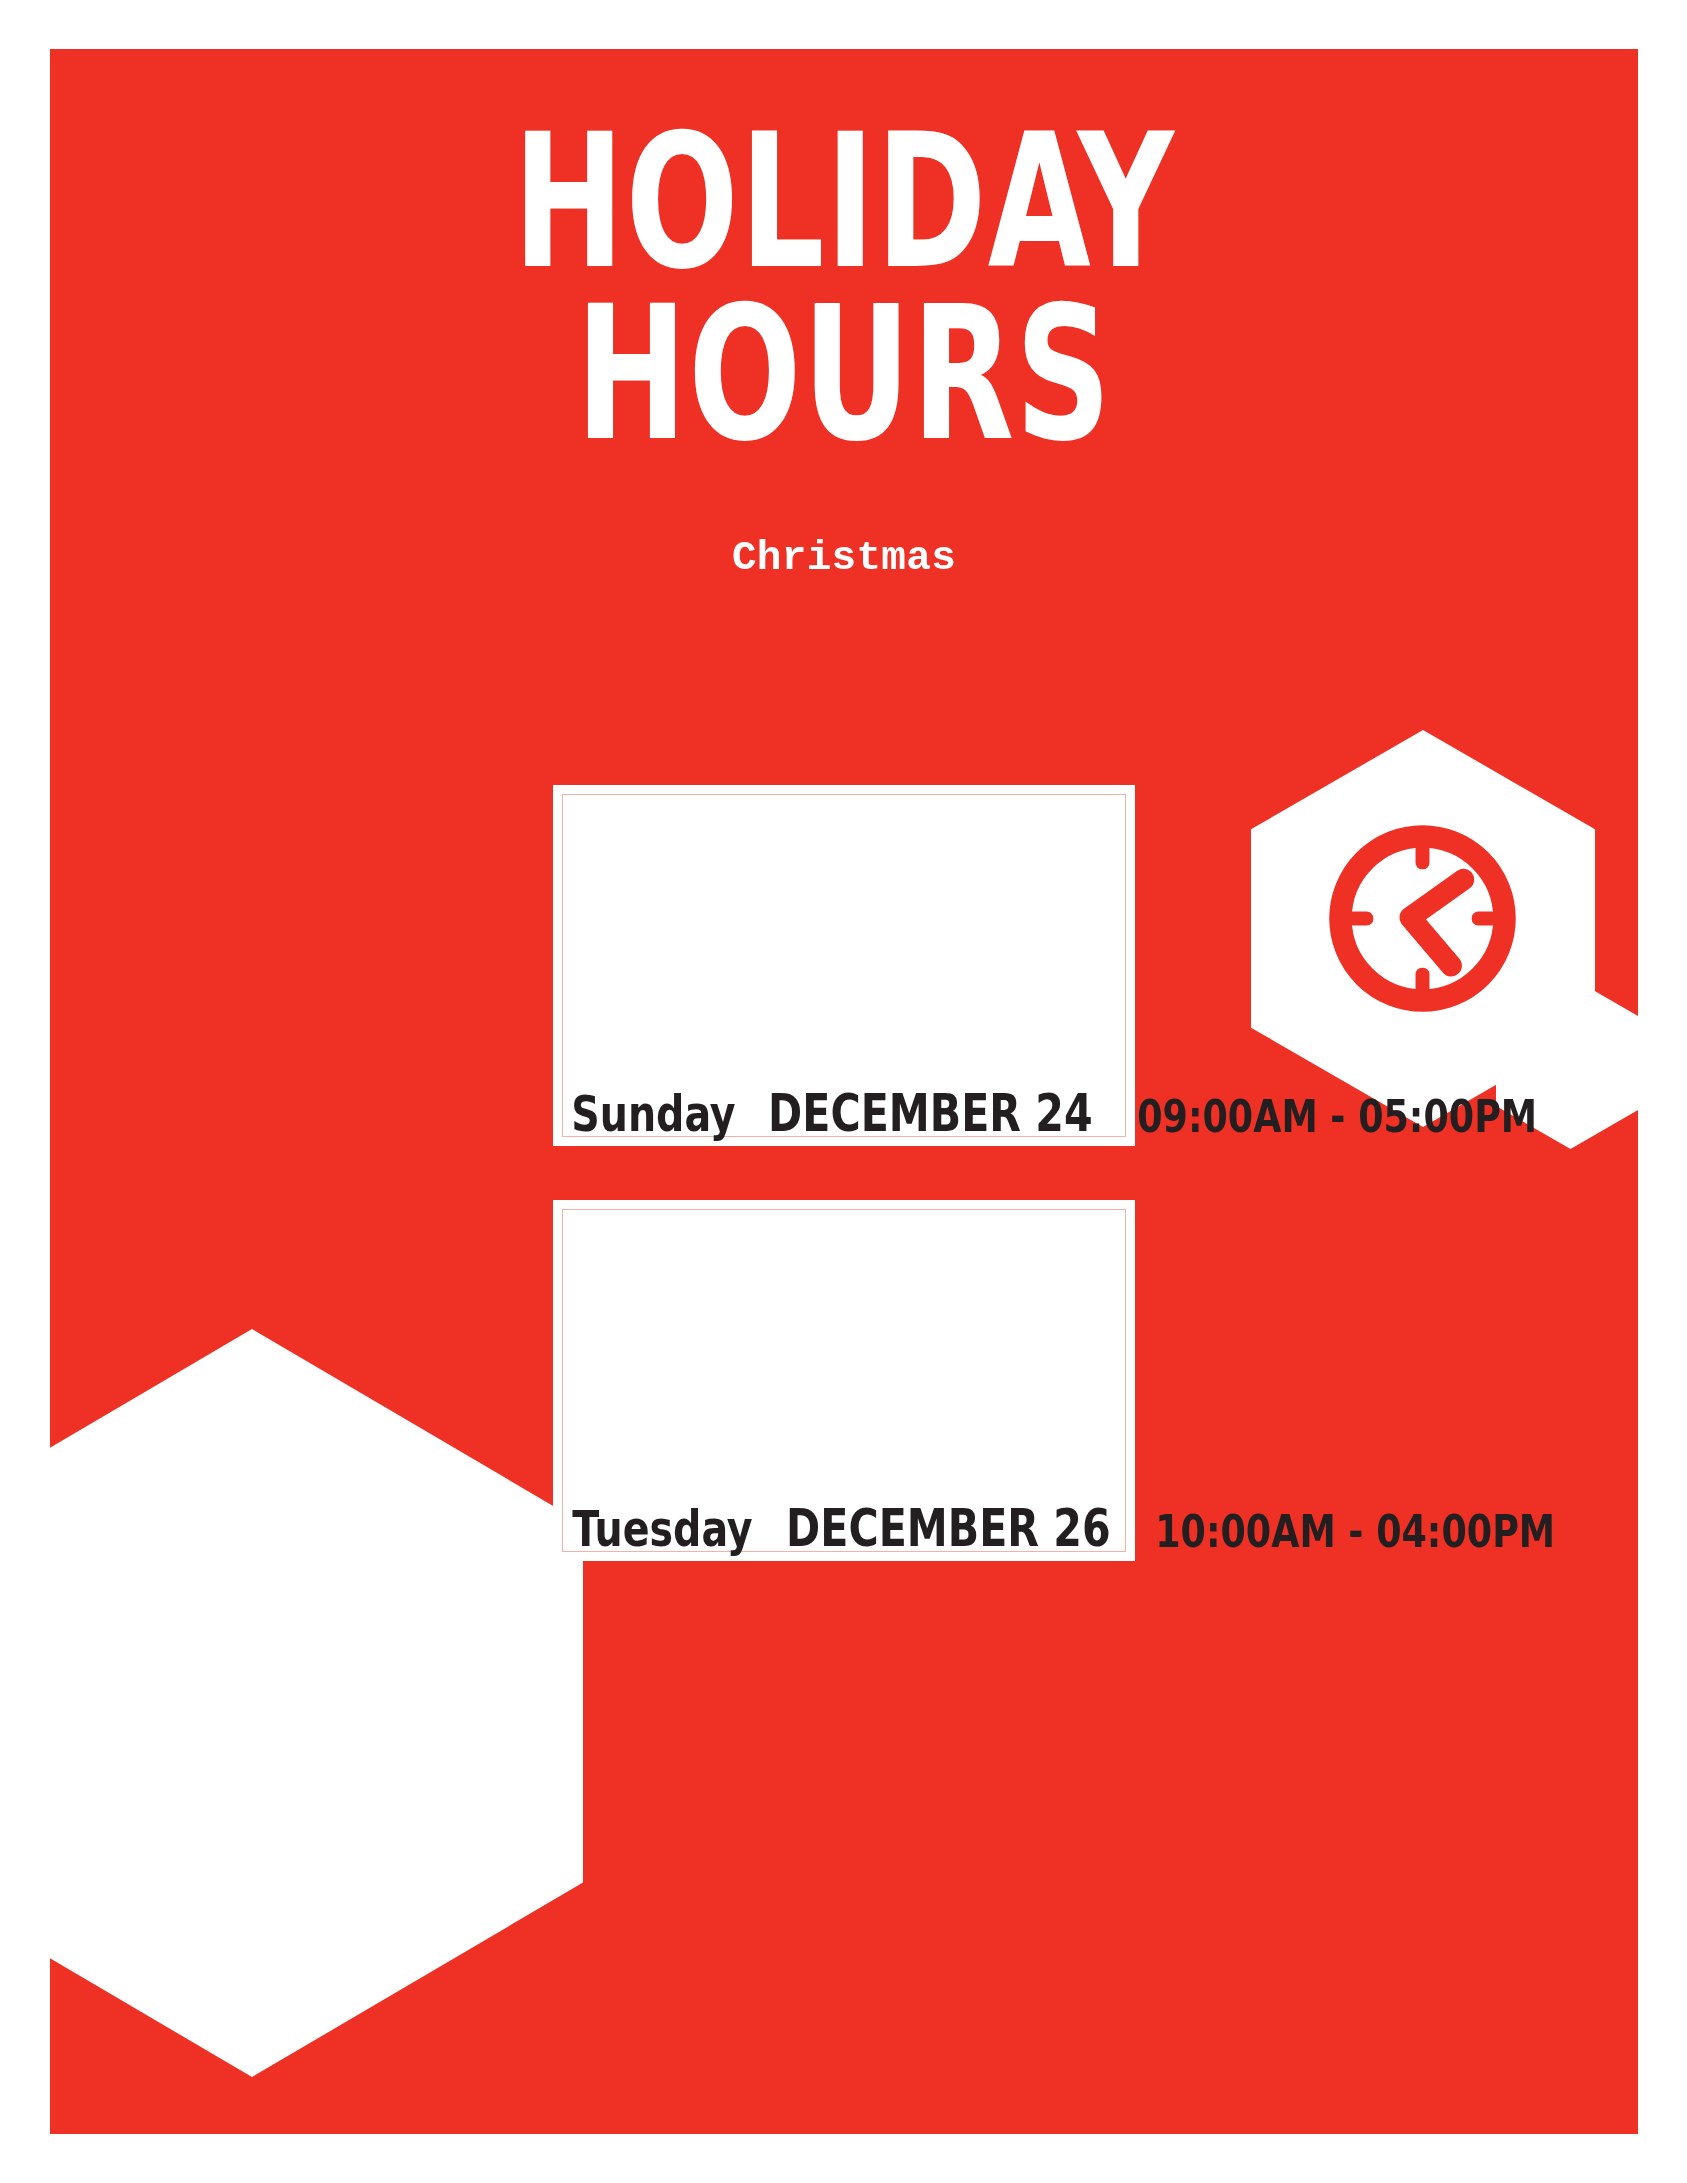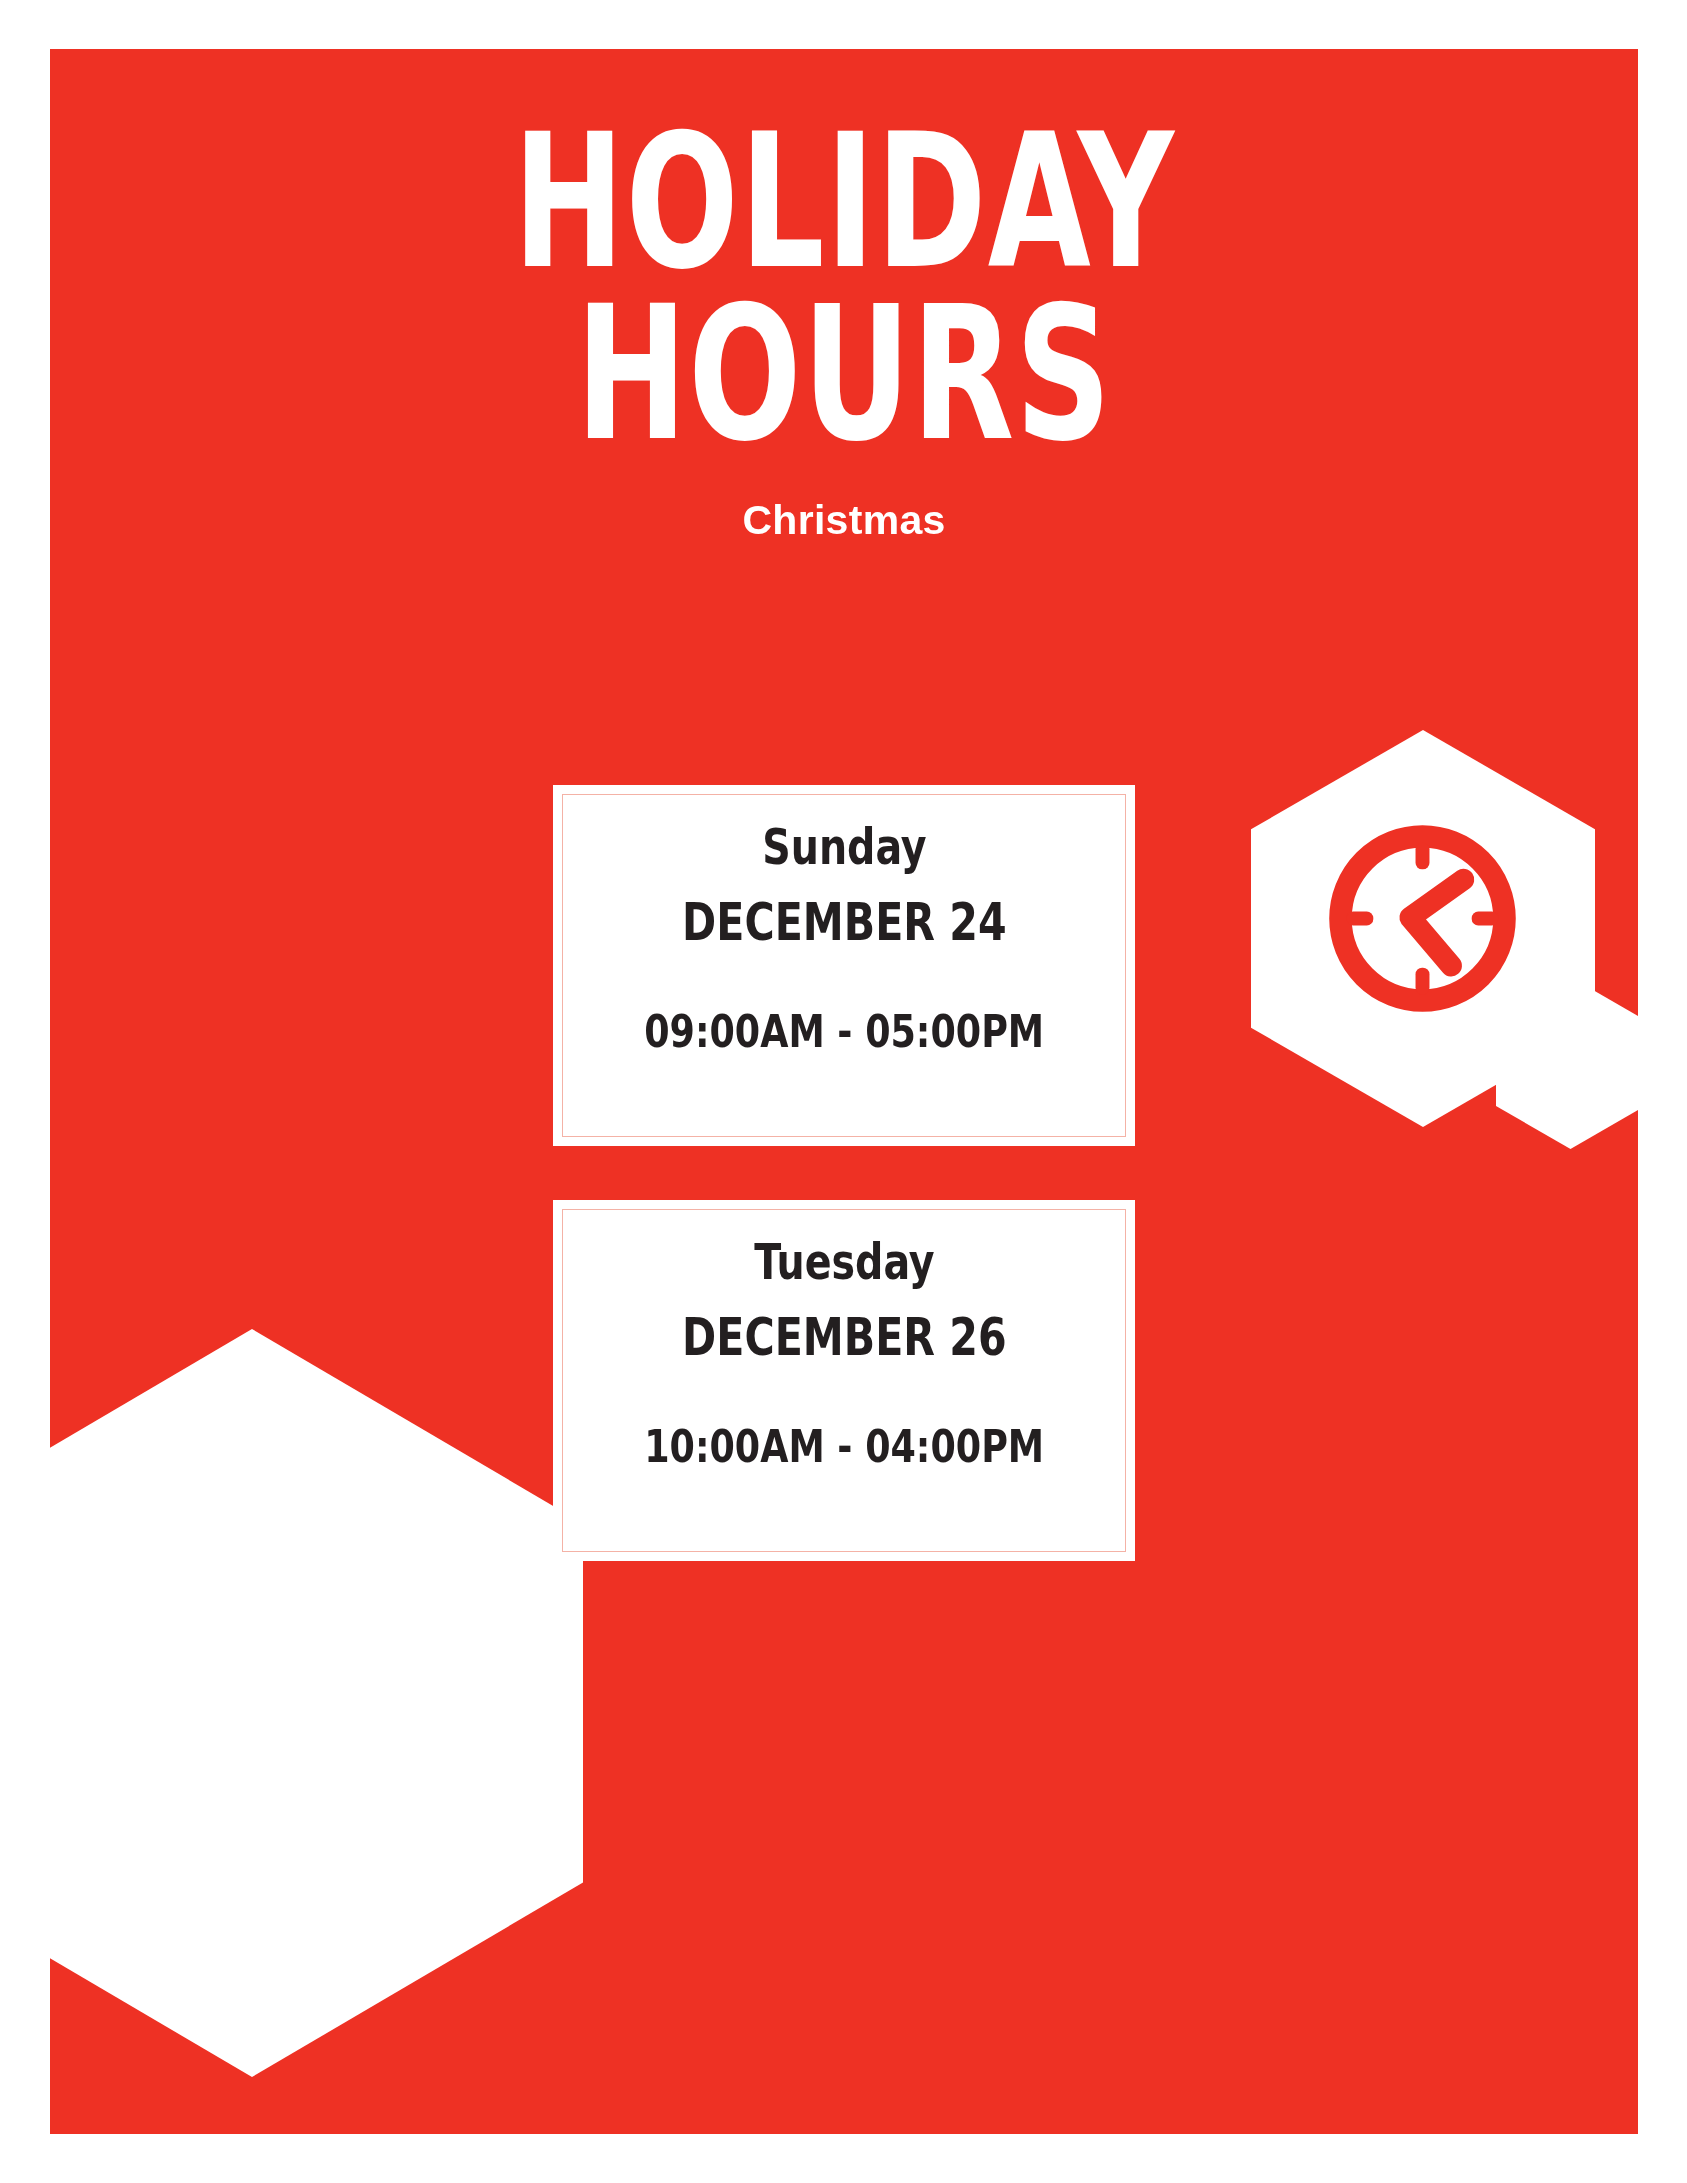--- a/index.html
+++ b/index.html
@@ -82,25 +82,25 @@
     font-weight: 700;
     font-size: 185px;
     line-height: 0.93;
     letter-spacing: 1.3px;
     transform: scaleX(0.80);
     transform-origin: center center;
     white-space: nowrap;
   }
   #subtitle {
     color: #ffffff;
-    font-family: Liberation Sans, sans-serif;
+    font-family: Liberation Mono, monospace;
     font-weight: 700;
     font-size: 41px;
     letter-spacing: 0.3px;
-    margin-top: 37px;
+    margin-top: 75px;
   }
 
   
   #cards {
     position: absolute;
     left: 503px;
     top: 736px;
     width: 582px;
   }
   .card {
@@ -118,22 +118,22 @@
     top: 9.3px;
     right: 9.3px;
     bottom: 9.3px;
     border: 1.3px solid #f4b2a6;
     box-sizing: border-box;
   }
   .card-content {
     position: relative;
     height: 100%;
     display: flex;
-    flex-direction: column;
-    align-items: center;
+    flex-direction: row;
+    align-items: flex-end;
     justify-content: flex-start;
     padding-top: 30px;
     box-sizing: border-box;
   }
   .day-name {
     color: #231f20;
     font-family: "Liberation Sans Narrow", "DejaVu Sans Condensed", "Liberation Sans", sans-serif;
     font-weight: 700;
     font-size: 50px;
     line-height: 1;

